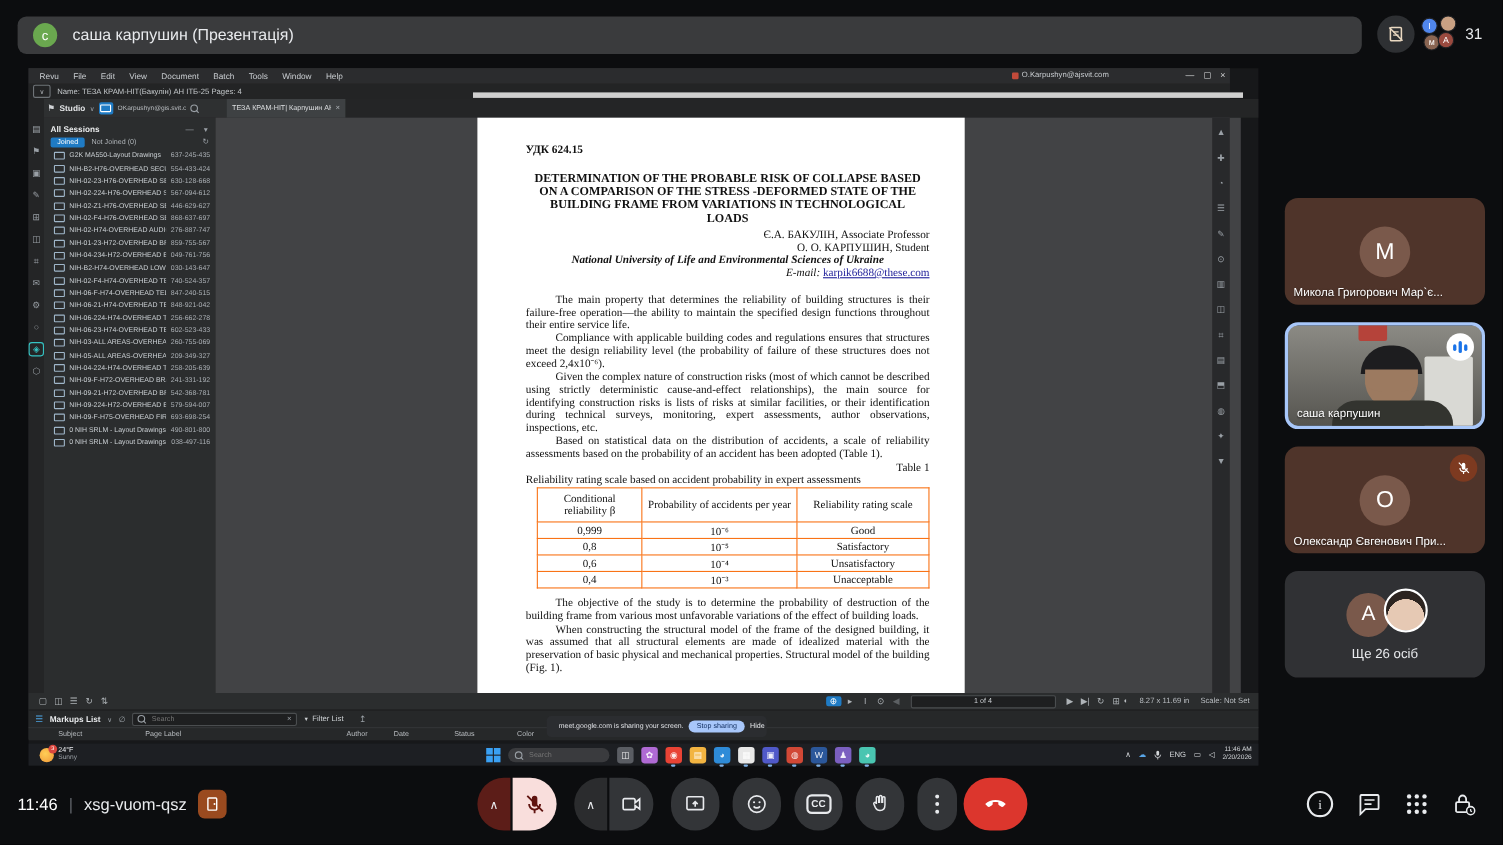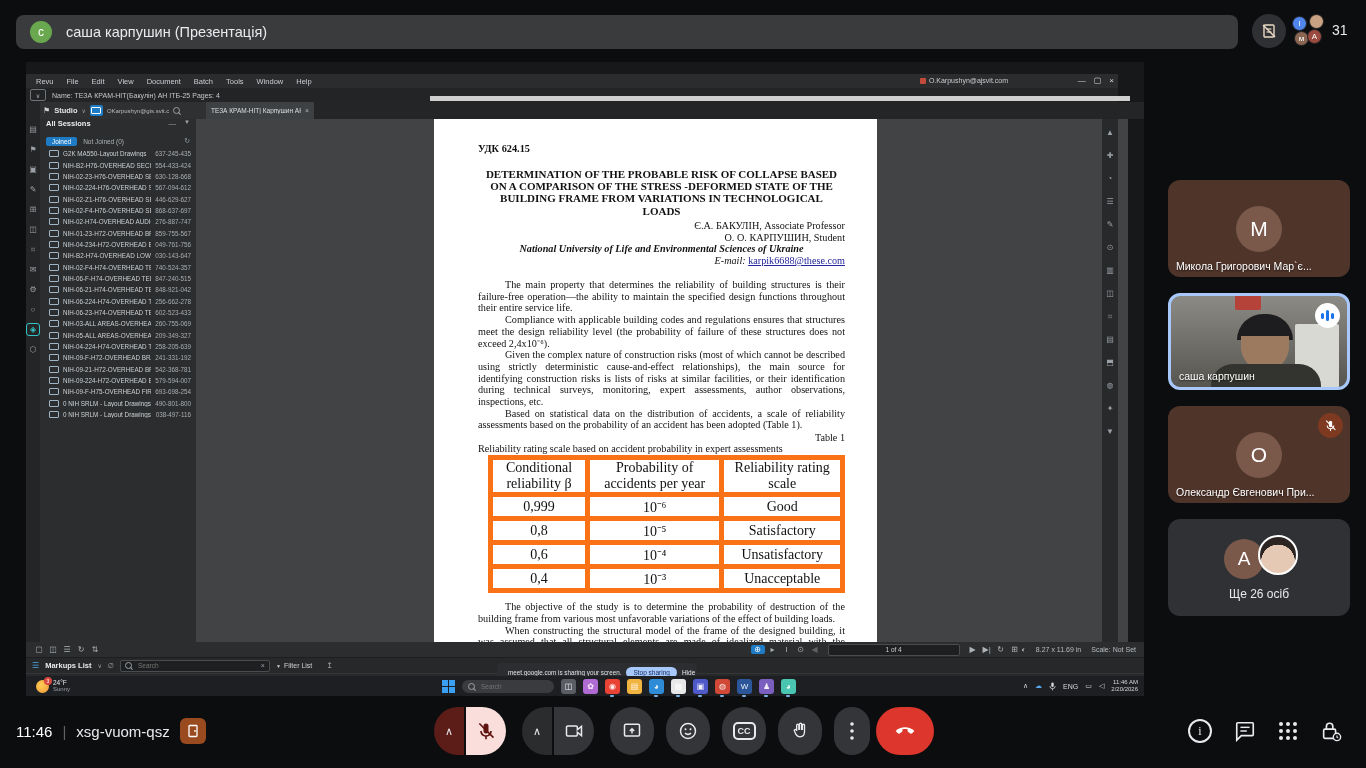--- a/index.html
+++ b/index.html
@@ -15,21 +15,21 @@
             display:flex;align-items:center;justify-content:center;}
   .topbar-title{font-size:14.5px;color:#e8eaed;}
   .circle-btn{width:34px;height:34px;border-radius:50%;background:#2e3033;display:flex;align-items:center;justify-content:center;}
   .cluster{width:32px;height:32px;position:relative;}
   .mini-av{position:absolute;width:15px;height:15px;border-radius:50%;font-size:8px;color:#fff;
            display:flex;align-items:center;justify-content:center;border:1px solid #202124;box-sizing:border-box;}
   .pcount{font-size:14px;color:#e8eaed;}
 
   
   .share{left:26px;top:62px;width:1118px;height:634px;background:#17181a;}
-  .revu{left:0;top:12px;width:1092px;height:610px;background:#2a2b2d;}
+  .revu{left:0;top:0;width:1092px;height:610px;background:#2a2b2d;}
   .menubar{left:0;top:0;width:100%;height:14px;background:#2b2c2e;display:flex;align-items:center;
            gap:13px;padding-left:10px;box-sizing:border-box;}
   .menu-item{font-size:7.5px;color:#c9cdd1;}
   .acct{position:absolute;right:110px;top:3px;font-size:7px;color:#c9cdd1;display:flex;gap:3px;align-items:center;}
   .acct-dot{width:6px;height:6px;background:#c24a3a;border-radius:1px;}
   .winbtns{position:absolute;right:4px;top:2px;display:flex;gap:8px;font-size:8px;color:#d9dadc;}
   .namebar{left:0;top:14px;width:100%;height:14px;background:#232425;display:flex;align-items:center;
            gap:6px;padding-left:4px;box-sizing:border-box;}
   .lockbox{width:14px;height:10px;border:1px solid #6f7478;border-radius:2px;font-size:6px;color:#aeb2b6;
            display:flex;align-items:center;justify-content:center;}
@@ -45,21 +45,21 @@
   .studio-email{font-size:6px;color:#b9bdc1;white-space:nowrap;overflow:hidden;max-width:62px;}
   .doc-tab{width:108px;background:#3e4143;display:flex;align-items:center;gap:4px;padding:0 5px;box-sizing:border-box;}
   .doc-tab-label{font-size:6.5px;color:#dcdee0;white-space:nowrap;overflow:hidden;flex:1;}
   .leftstrip{left:0;top:28px;width:14px;height:540px;background:#242526;display:flex;flex-direction:column;
              align-items:center;gap:9px;padding-top:22px;box-sizing:border-box;}
   .strip-ico{font-size:8px;color:#9aa0a6;line-height:11px;width:12px;text-align:center;}
   .strip-ico.active{color:#35c3c3;outline:1px solid #35c3c3;border-radius:2px;}
   .rightstrip{right:0;top:45px;width:16px;height:523px;background:#28292b;display:flex;flex-direction:column;
               align-items:center;gap:12px;padding-top:8px;box-sizing:border-box;}
   .studio-panel{left:14px;top:45px;width:156px;height:523px;background:#2b2d2e;box-sizing:border-box;}
-  .allsess{display:flex;align-items:flex-start;height:15px;padding:0 6px;font-size:7.5px;color:#eceeef;font-weight:bold;}
+  .allsess{display:flex;align-items:flex-end;height:15px;padding:0 6px;font-size:7.5px;color:#eceeef;font-weight:bold;}
   .allsess .sp{flex:1;}
   .joinrow{display:flex;align-items:center;gap:6px;height:14px;padding:0 6px;}
   .pill-joined{background:#1f7bc4;color:#fff;font-size:6.5px;border-radius:2px;padding:1px 6px;}
   .notjoined{font-size:6.5px;color:#aeb3b7;flex:1;}
   .sess-row{display:flex;align-items:center;height:11.35px;padding:0 5px 0 9px;gap:4px;}
   .sess-name{flex:1;font-size:6.3px;color:#ccd1d5;white-space:nowrap;overflow:hidden;}
   .sess-id{font-size:6.3px;color:#a9aeb3;}
   .docarea{left:170px;top:45px;width:932px;height:523px;background:#424345;}
 
   
@@ -70,21 +70,21 @@
   .doc-title{font-weight:bold;text-align:center;font-size:11px;line-height:12.2px;width:352px;margin:14px auto 3px;}
   .byline{text-align:right;font-size:10.2px;line-height:11.8px;}
   .affil{text-align:center;font-weight:bold;font-style:italic;font-size:10.2px;line-height:11.8px;}
   .emailline{text-align:right;font-style:italic;font-size:10.2px;line-height:11.8px;}
   .email-link{color:#24249c;text-decoration:underline;font-style:normal;}
   .body-par{font-size:10.2px;line-height:11.7px;text-align:justify;text-indent:27px;margin:0;}
   .body-par + .body-par{margin-top:0;}
   .tbl-label{text-align:right;font-size:10.2px;margin-top:1px;}
   .tbl-cap{font-size:10.2px;}
   table.rel{border-collapse:collapse;margin:1px 0 0 10px;}
-  table.rel th,table.rel td{border:5px solid #f97316;font-weight:normal;font-size:14px;text-align:center;padding:0 3px;}
+  table.rel th,table.rel td{border:1px solid #f97316;font-weight:normal;font-size:10px;text-align:center;padding:0 3px;}
   table.rel th{height:30px;}
   table.rel td{height:12.5px;}
   .spacer8{height:8px;}
   .spacer12{height:12px;}
 
   
   .revu-bottombar{left:0;top:568px;width:1118px;height:15px;background:#2b2d2e;display:flex;align-items:center;
                   font-size:8px;color:#b9bdc1;}
   .rb-ico{width:14px;text-align:center;font-size:8px;color:#aeb3b7;}
   .rb-ico.blue{background:#1f7bc4;color:#fff;border-radius:2px;margin:0 1px;}

